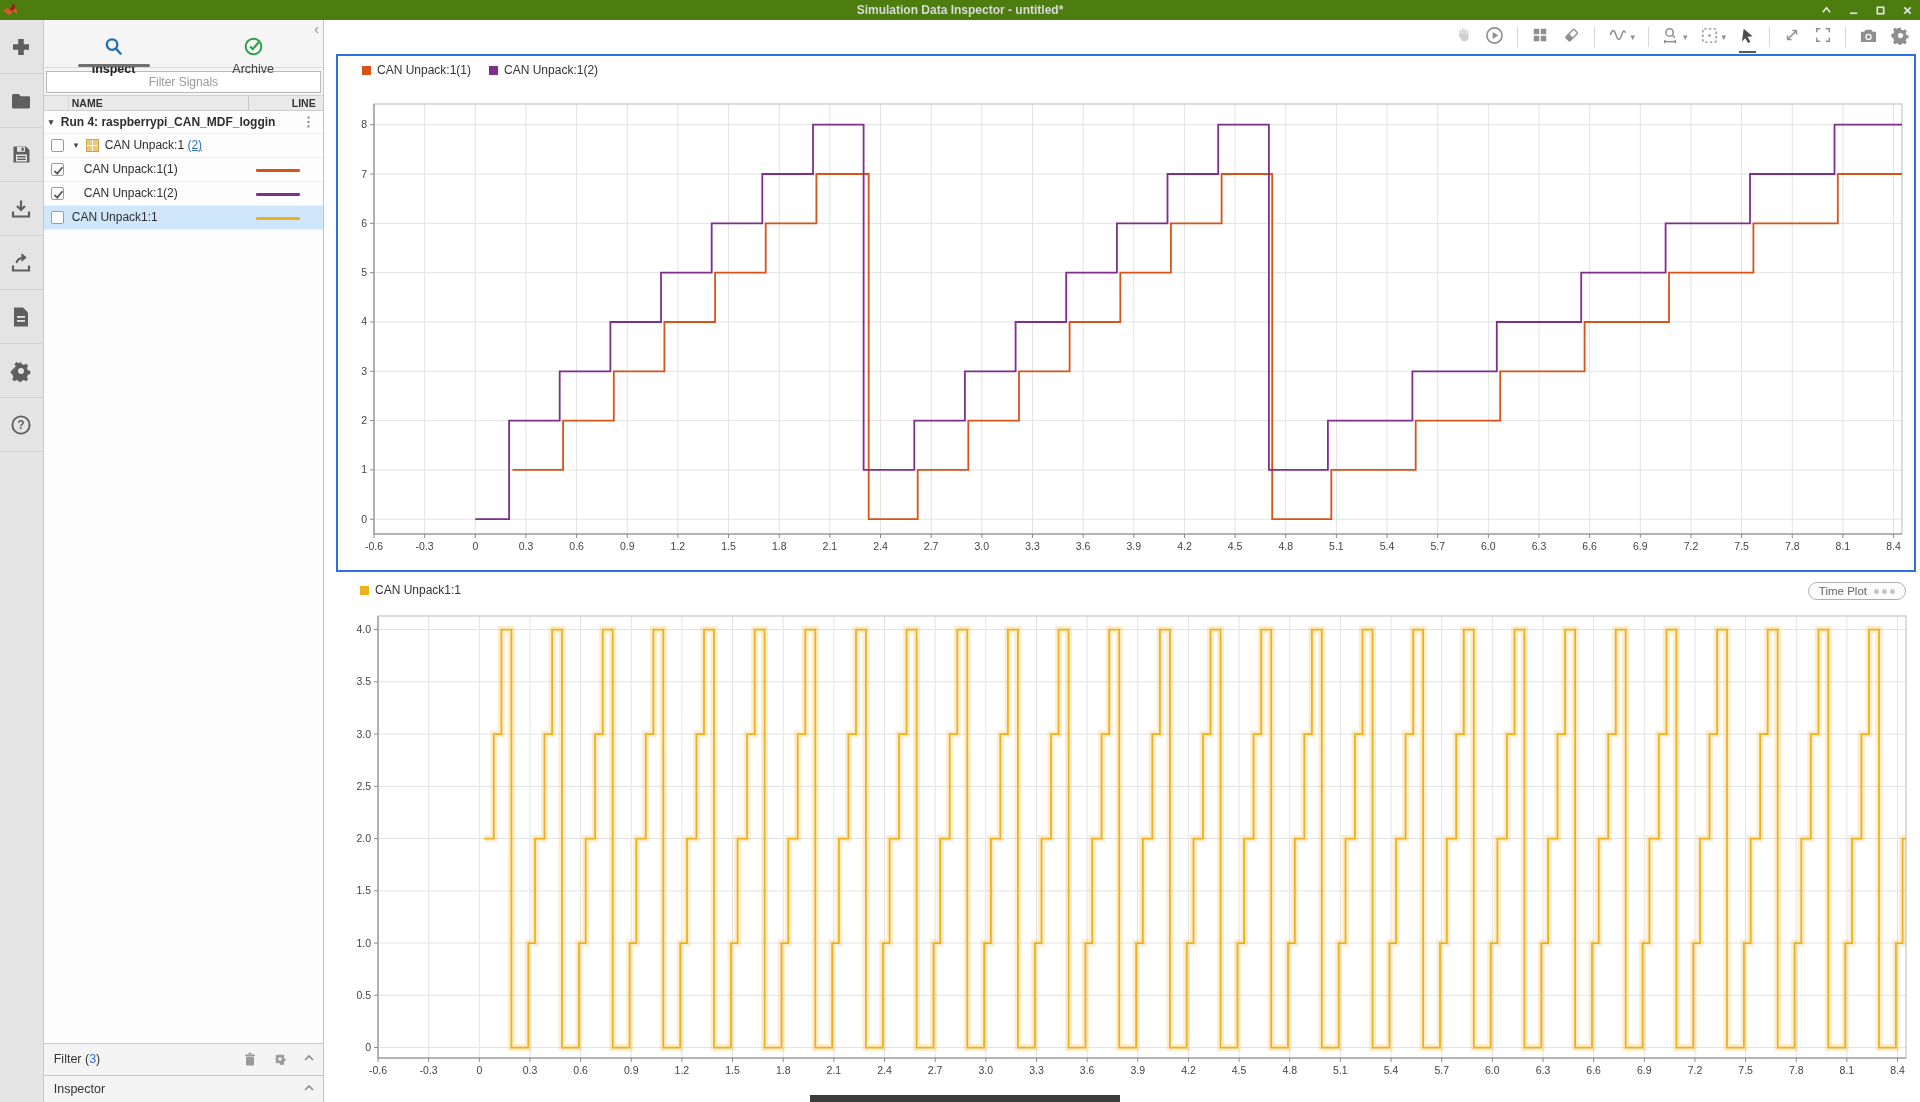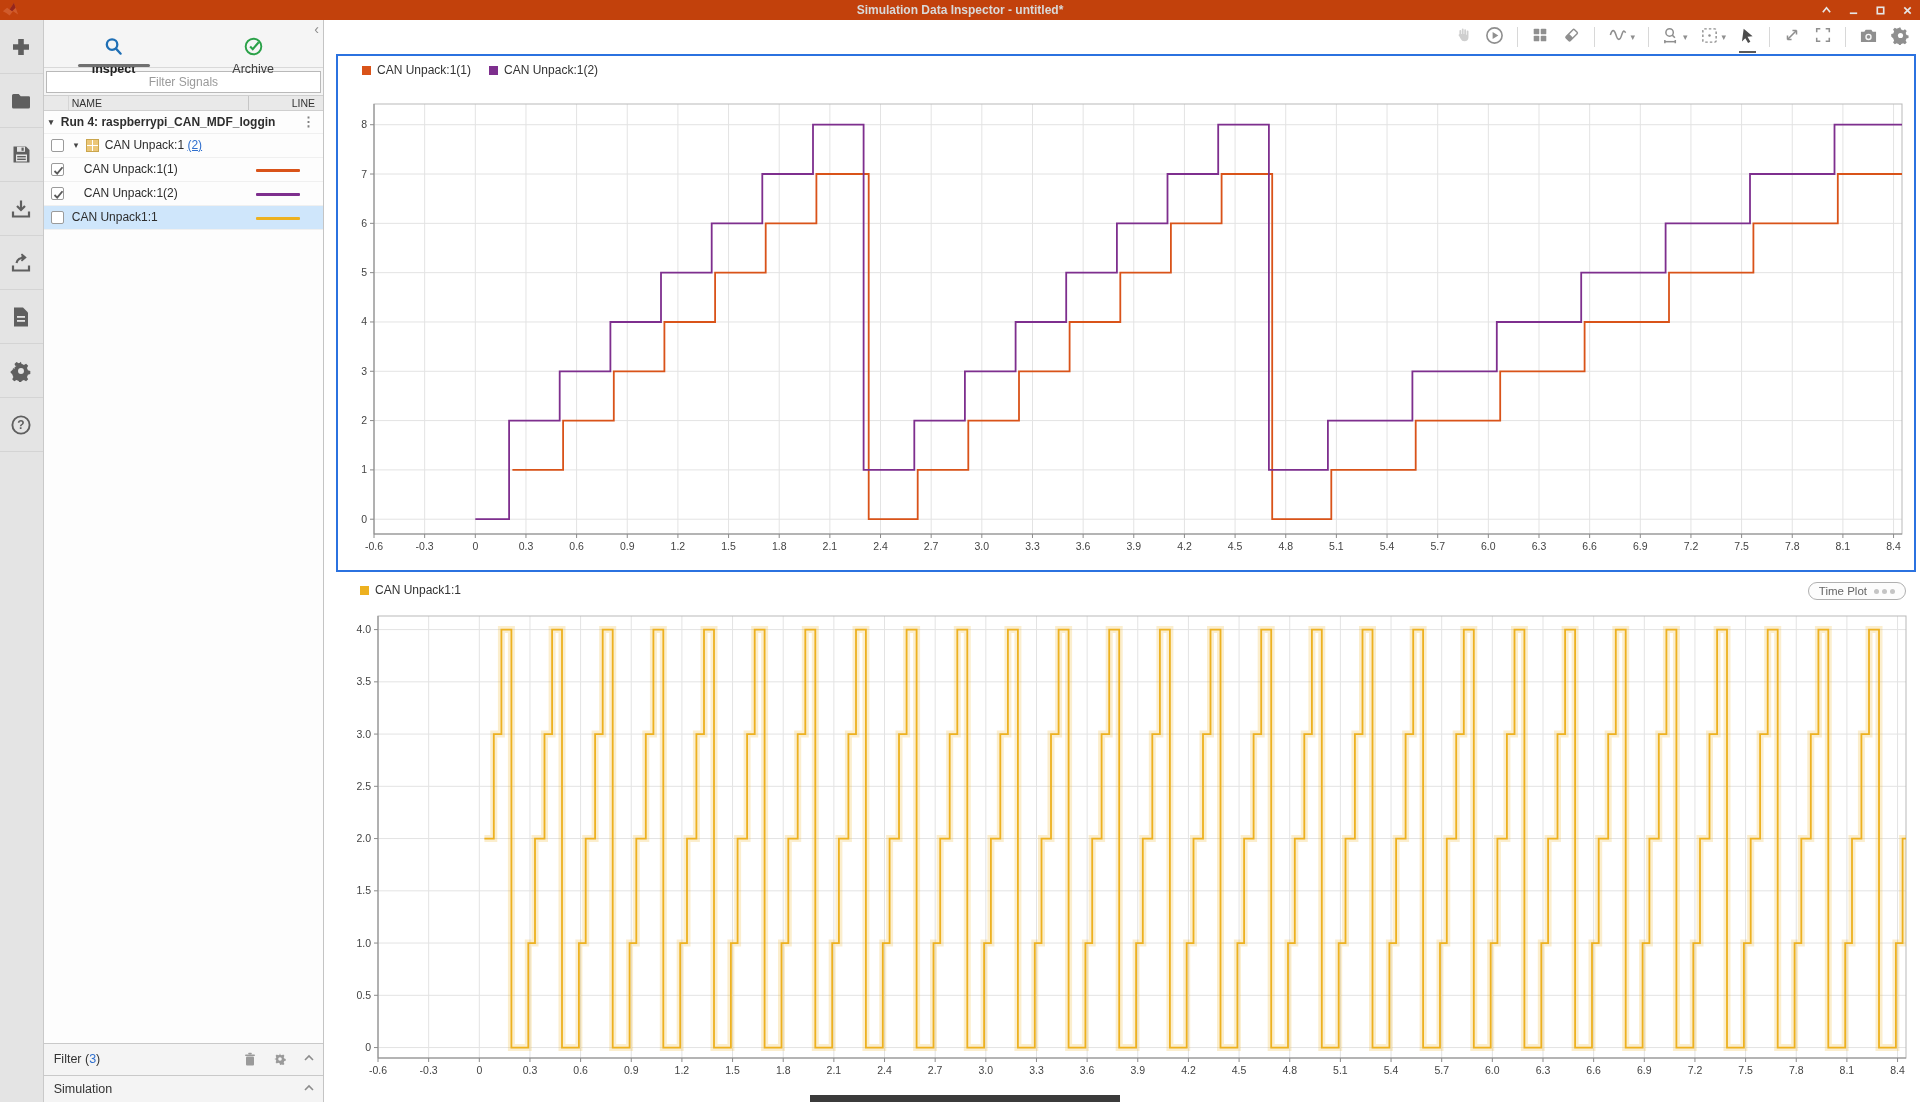--- a/index.html
+++ b/index.html
@@ -1,20 +1,20 @@
 <!DOCTYPE html>
 <html><head>
 <meta charset="utf-8">
 <style>
   * { margin:0; padding:0; box-sizing:border-box; }
   html,body { width:1920px; height:1102px; overflow:hidden; background:#fff;
     font-family:"Liberation Sans", sans-serif; -webkit-font-smoothing:antialiased; }
 
   
-  .titlebar { position:relative; height:20px; background:#c2410c; display:flex; align-items:center; }
+  .titlebar { position:relative; height:20px; background:#4d7c0f; display:flex; align-items:center; }
   .titlebar .logo { position:absolute; left:2px; top:1px; }
   .titlebar .title { flex:1; text-align:center; color:#d9d9d9; font-size:12px; font-weight:bold; }
   .winbtns { position:absolute; right:6px; top:0; height:20px; display:flex; align-items:center; gap:14px; }
   .winbtn { width:13px; height:13px; display:flex; align-items:center; justify-content:center; cursor:default; }
   .winbtn svg { stroke:#e6e6e6; stroke-width:1.8; fill:none; }
 
   
   .main { display:flex; height:1082px; }
 
   
@@ -30,21 +30,21 @@
   .tab .tlabel { font-size:12.5px; color:#3c3c3c; margin-top:1px; }
   .tab.active .tlabel { font-weight:bold; color:#222; }
   .tab.active .underline { position:absolute; bottom:0; width:72px; height:3px; background:#707070; border-radius:2px; }
   .collapse-left { position:absolute; right:4px; top:2px; color:#8a8a8a; font-size:14px; line-height:14px; }
 
   .filterwrap { padding:3px 2px 2px 2px; background:#f5f5f5; }
   .filterwrap input { width:100%; height:22px; border:1px solid #b9b9b9; background:#fff; font-size:12px;
      padding:0 6px; color:#333; font-family:"Liberation Sans",sans-serif;text-align:center; }
   .filterwrap input::placeholder { color:#9a9a9a; }
 
-  .thead { height:16px; background:#e9e9e9; border-top:1px solid #cfcfcf; border-bottom:1px solid #cfcfcf; position:relative; font-size:10.5px; font-weight:normal; color:#333; }
+  .thead { height:16px; background:#e9e9e9; border-top:1px solid #cfcfcf; border-bottom:1px solid #cfcfcf; position:relative; font-size:10.5px; font-weight:bold; color:#333; }
   .thead .cname { position:absolute; left:28px; top:1px; }
   .thead .cline { position:absolute; left:208px; top:1px;padding-left:40px; }
   .thead .cdiv  { position:absolute; left:204px; top:0; width:1px; height:100%; background:#c6c6c6; }
   .thead .cdiv2 { position:absolute; left:24px;  top:0; width:1px; height:100%; background:#d6d6d6; }
 
   .rows { background:#fdfdfd; flex:1; position:relative; overflow:hidden; }
   .trow { position:relative; height:24px; background:#fdfdfd; border-bottom:1px solid #f0f0f0; font-size:12px; color:#2e2e2e; }
   .trow.run { height:23px; font-weight:bold; }
   .trow.selected { background:#cfe6fb; }
   .trow .cb { position:absolute; left:7px; top:5px; width:13px; height:13px; border:1px solid #9b9b9b; border-radius:2px; background:#fff; }
@@ -286,21 +286,21 @@
               <path d="M10 1.8l.6 2.1a6.3 6.3 0 012 .8l2-1 1.7 1.7-1 2a6.3 6.3 0 01.8 2l2.1.6v2.4l-2.1.6a6.3 6.3 0 01-.8 2l1 2-1.7 1.7-2-1a6.3 6.3 0 01-2 .8L10 18.2l-.6-2.1a6.3 6.3 0 01-2-.8l-2 1-1.7-1.7 1-2a6.3 6.3 0 01-.8-2L1.8 10l2.1-.6a6.3 6.3 0 01.8-2l-1-2L5.4 3.7l2 1a6.3 6.3 0 012-.8z"></path>
               <circle cx="10" cy="10" r="2.6" fill="#f4f4f4"></circle>
             </svg></span>
         <span>
           <svg width="12" height="12" viewBox="0 0 12 12" fill="none" stroke="#8c8c8c" stroke-width="1.6">
               <polyline points="2,8 6,4 10,8"></polyline>
             </svg></span>
       </span>
     </div>
     <div class="secbar props">
-      <span class="slbl">Simulation</span>
+      <span class="slbl">Inspector</span>
       <span class="sicons">
         <span>
           <svg width="12" height="12" viewBox="0 0 12 12" fill="none" stroke="#8c8c8c" stroke-width="1.6">
               <polyline points="2,8 6,4 10,8"></polyline>
             </svg></span>
       </span>
     </div>
   </div>
 
   <div class="plots">

